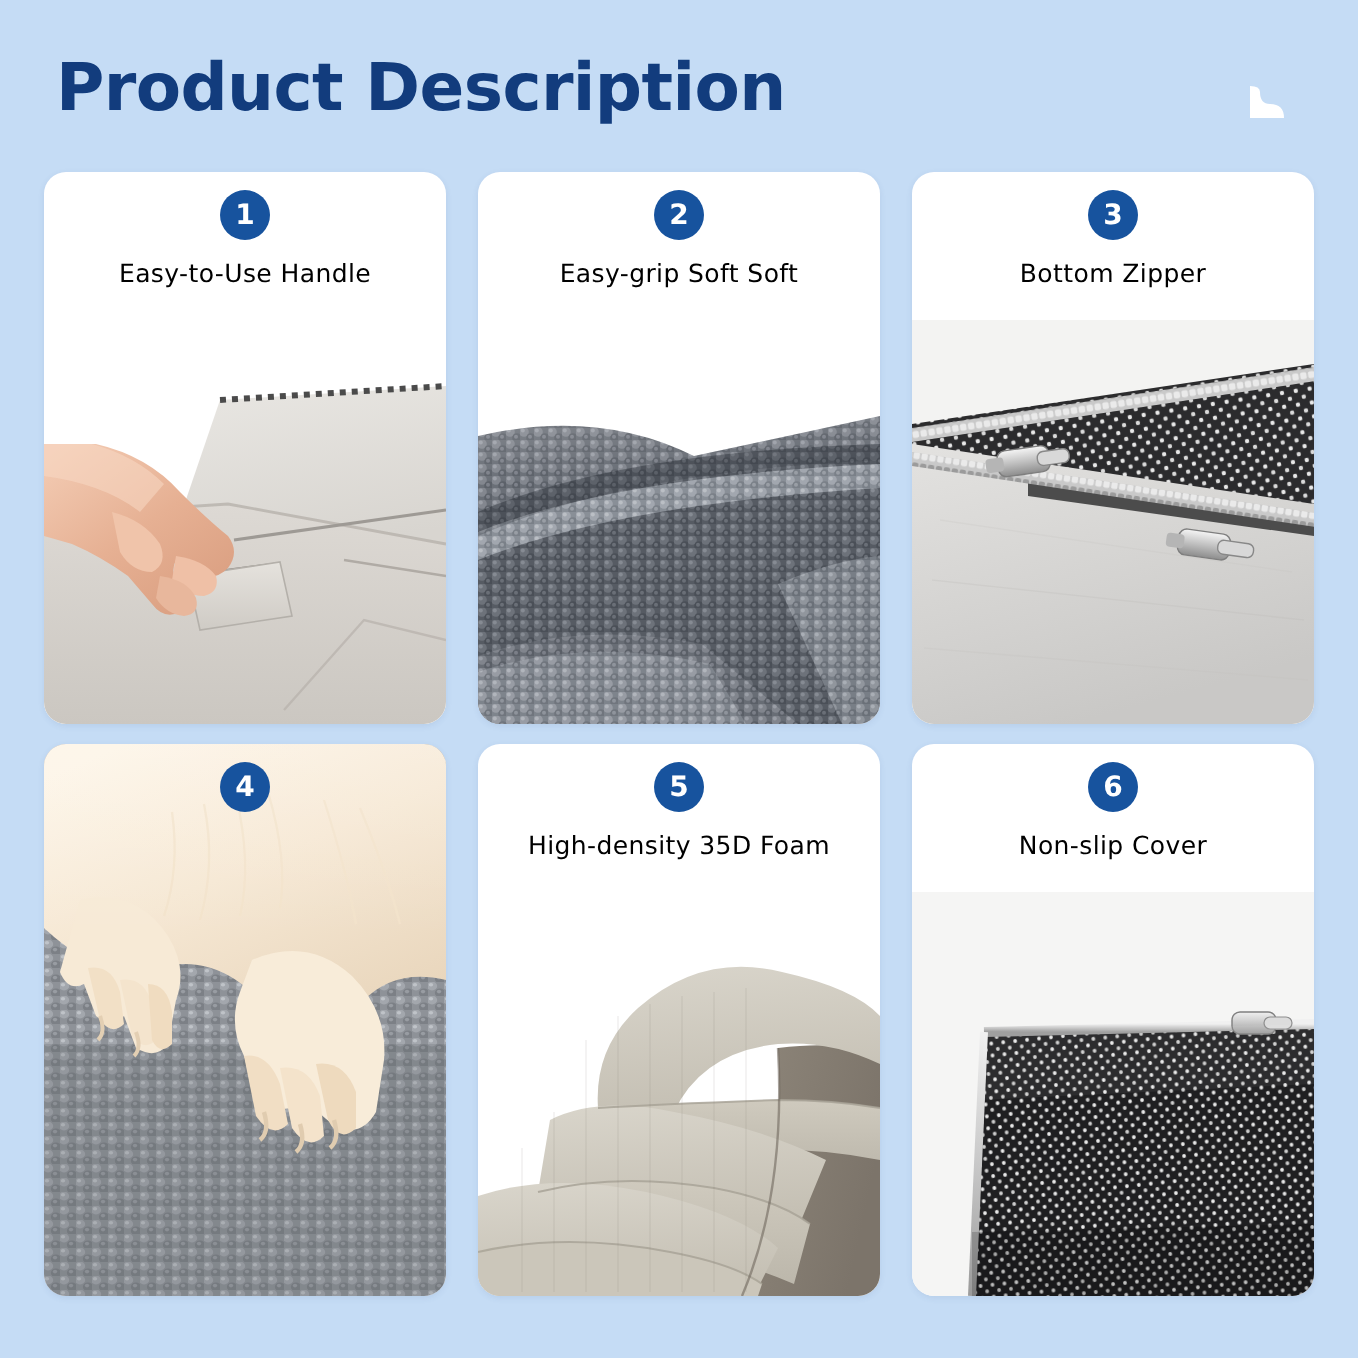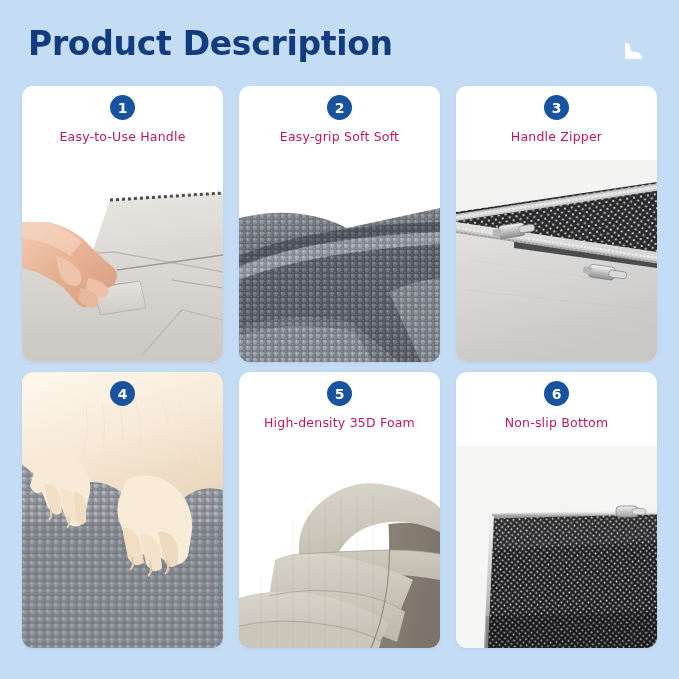--- a/index.html
+++ b/index.html
@@ -99,21 +99,21 @@
     font-weight: bold;
     display: flex;
     align-items: center;
     justify-content: center;
     line-height: 1;
   }
 
   .card-label {
     margin-top: 9px;
     font-size: 12.5px;
-    color: #be185d;
+    color: #000000;
     font-family: "DejaVu Sans", sans-serif;
     font-weight: 400;
     letter-spacing: 0.2px;
     white-space: nowrap;
   }
 
   
   .photo {
     position: absolute;
     left: 0;
@@ -259,21 +259,21 @@
           <rect width="201" height="80" fill="url(#g2fade)"></rect>
 
           <path d="M0 96 Q70 66 201 62 L201 70 Q72 76 0 108 Z" fill="#2f333a" opacity="0.25"></path>
         </svg>
       </div>
     </div>
 
     <div class="card">
       <div class="card-head">
         <div class="badge">3</div>
-        <div class="card-label">Handle Zipper</div>
+        <div class="card-label">Bottom Zipper</div>
       </div>
       <div class="photo">
         <svg viewBox="0 0 201 202" preserveAspectRatio="xMidYMid slice" xmlns="http://www.w3.org/2000/svg">
           <defs>
             <linearGradient id="g3cloth" x1="0" y1="0" x2="0.4" y2="1">
               <stop offset="0" stop-color="#e3e2e0"></stop>
               <stop offset="0.5" stop-color="#d6d5d3"></stop>
               <stop offset="1" stop-color="#c9c8c6"></stop>
             </linearGradient>
             <pattern id="dots3" width="7" height="7" patternUnits="userSpaceOnUse" patternTransform="rotate(-9)">
@@ -446,21 +446,21 @@
             <path d="M38 110 L38 200"></path>
               <path d="M22 128 L22 200"></path>
           </g>
         </svg>
       </div>
     </div>
 
     <div class="card">
       <div class="card-head">
         <div class="badge">6</div>
-        <div class="card-label">Non-slip Bottom</div>
+        <div class="card-label">Non-slip Cover</div>
       </div>
       <div class="photo">
         <svg viewBox="0 0 201 202" preserveAspectRatio="xMidYMid slice" xmlns="http://www.w3.org/2000/svg">
           <defs>
             <pattern id="dots6" width="6" height="6" patternUnits="userSpaceOnUse" patternTransform="rotate(-6)">
               <rect width="6" height="6" fill="#1f1f21"></rect>
               <circle cx="1.5" cy="1.5" r="0.95" fill="#e9e9e9"></circle>
               <circle cx="4.5" cy="4.5" r="0.95" fill="#cfcfcf"></circle>
             </pattern>
             <linearGradient id="g6zip" x1="0" y1="0" x2="0" y2="1">

